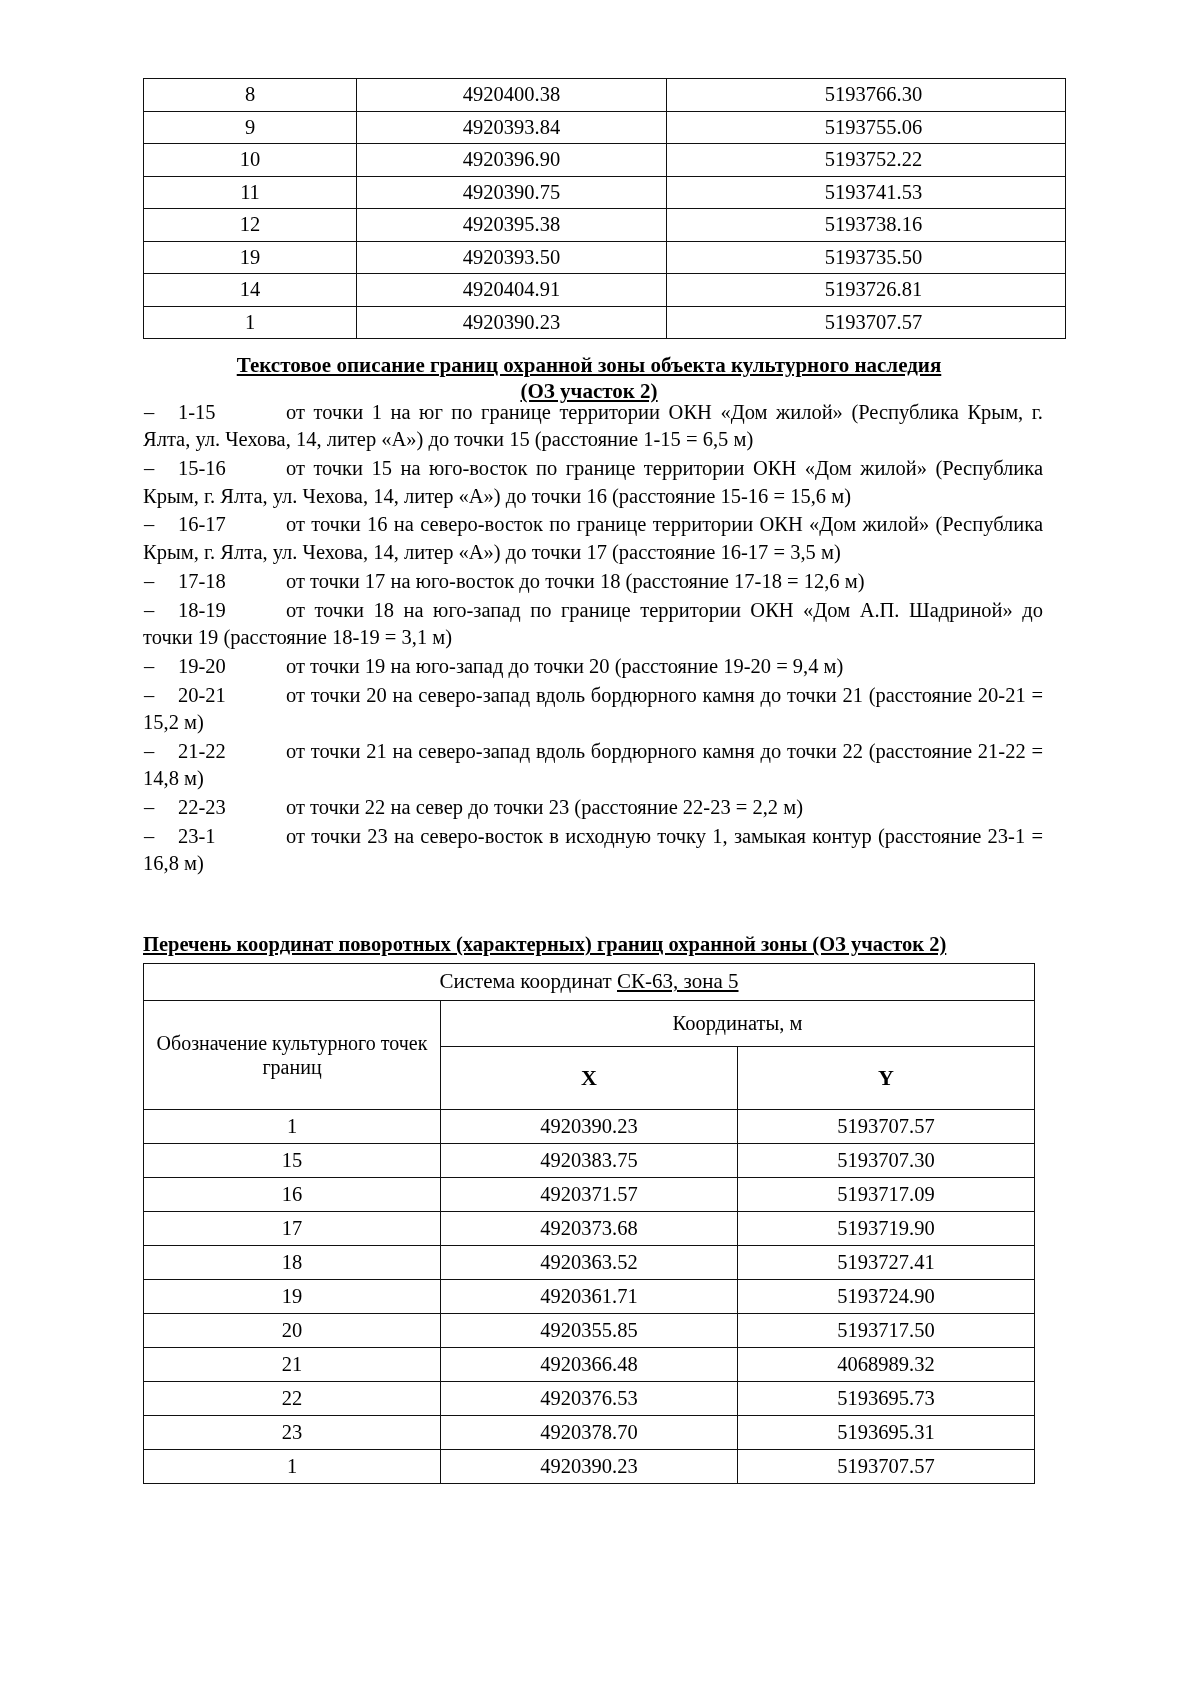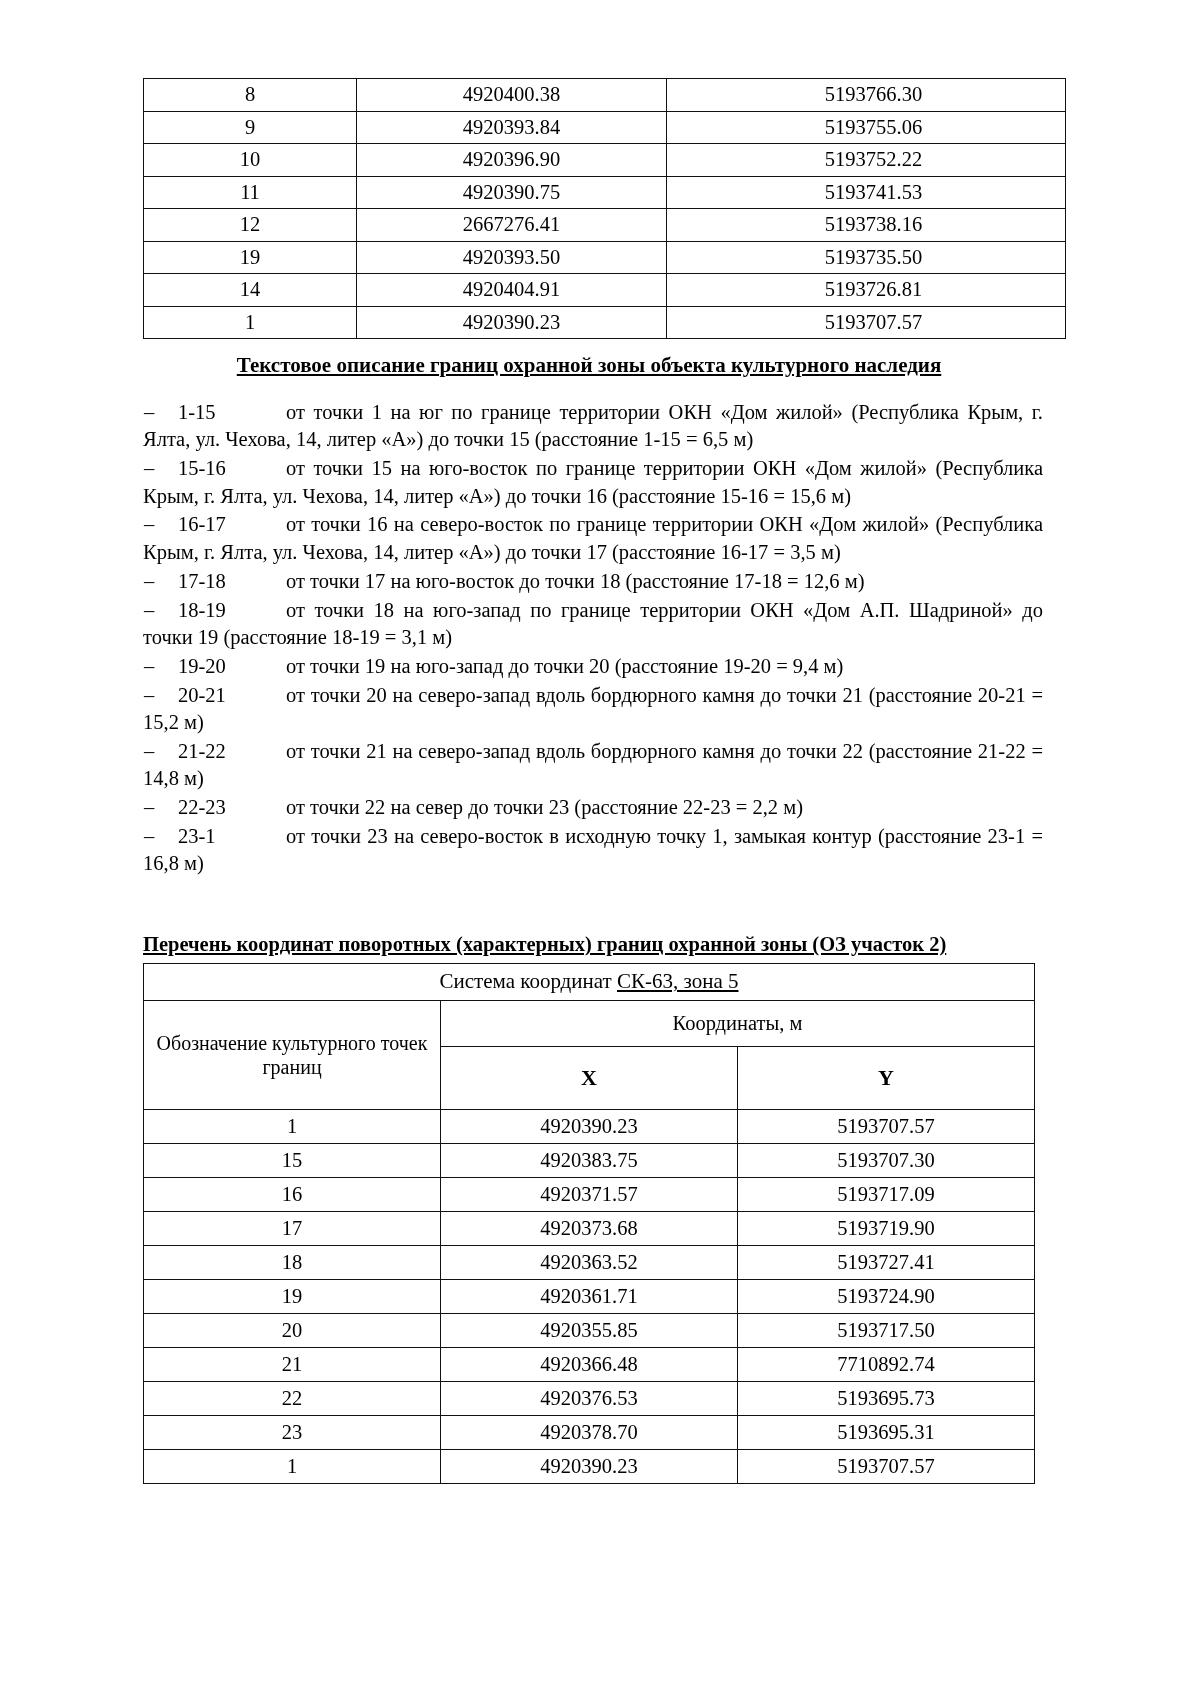--- a/index.html
+++ b/index.html
@@ -167,21 +167,21 @@
           <td class="c-x">4920396.90</td>
           <td class="c-y">5193752.22</td>
         </tr>
         <tr>
           <td class="c-num">11</td>
           <td class="c-x">4920390.75</td>
           <td class="c-y">5193741.53</td>
         </tr>
         <tr>
           <td class="c-num">12</td>
-          <td class="c-x">2667276.41</td>
+          <td class="c-x">4920395.38</td>
           <td class="c-y">5193738.16</td>
         </tr>
         <tr>
           <td class="c-num">19</td>
           <td class="c-x">4920393.50</td>
           <td class="c-y">5193735.50</td>
         </tr>
         <tr>
           <td class="c-num">14</td>
           <td class="c-x">4920404.91</td>
@@ -190,20 +190,21 @@
         <tr>
           <td class="c-num">1</td>
           <td class="c-x">4920390.23</td>
           <td class="c-y">5193707.57</td>
         </tr>
       </tbody>
   </table>
 
   <div class="section-heading" id="heading-1">
     <div><span class="u">Текстовое описание границ охранной зоны объекта культурного наследия</span></div>
+    <div><span class="u">(ОЗ участок 2)</span></div>
   </div>
 
   <div id="desc-list">
       <div class="desc-item hang" style="text-align: justify; text-align-last: left;"><span class="lead"><span class="desc-dash">–</span><span class="desc-seg">1-15</span></span><span>от точки 1 на юг по границе территории ОКН «Дом жилой» (Республика Крым, г. Ялта, ул. Чехова, 14, литер «А») до точки 15 (расстояние 1-15 = 6,5 м)</span></div>
       <div class="desc-item hang" style="text-align: justify; text-align-last: left;"><span class="lead"><span class="desc-dash">–</span><span class="desc-seg">15-16</span></span><span>от точки 15 на юго-восток по границе территории ОКН «Дом жилой» (Республика Крым, г. Ялта, ул. Чехова, 14, литер «А») до точки 16 (расстояние 15-16 = 15,6 м)</span></div>
       <div class="desc-item hang" style="text-align: justify; text-align-last: left;"><span class="lead"><span class="desc-dash">–</span><span class="desc-seg">16-17</span></span><span>от точки 16 на северо-восток по границе территории ОКН «Дом жилой» (Республика Крым, г. Ялта, ул. Чехова, 14, литер «А») до точки 17 (расстояние 16-17 = 3,5 м)</span></div>
       <div class="desc-item hang" style="text-align: justify; text-align-last: left;"><span class="lead"><span class="desc-dash">–</span><span class="desc-seg">17-18</span></span><span>от точки 17 на юго-восток до точки 18 (расстояние 17-18 = 12,6 м)</span></div>
       <div class="desc-item hang" style="text-align: justify; text-align-last: left;"><span class="lead"><span class="desc-dash">–</span><span class="desc-seg">18-19</span></span><span>от точки 18 на юго-запад по границе территории ОКН «Дом А.П. Шадриной» до точки 19 (расстояние 18-19 = 3,1 м)</span></div>
       <div class="desc-item hang" style="text-align: justify; text-align-last: left;"><span class="lead"><span class="desc-dash">–</span><span class="desc-seg">19-20</span></span><span>от точки 19 на юго-запад до точки 20 (расстояние 19-20 = 9,4 м)</span></div>
       <div class="desc-item hang" style="text-align: justify; text-align-last: left;"><span class="lead"><span class="desc-dash">–</span><span class="desc-seg">20-21</span></span><span>от точки 20 на северо-запад вдоль бордюрного камня до точки 21 (расстояние 20-21 = 15,2 м)</span></div>
@@ -262,21 +263,21 @@
           <td class="c-y">5193724.90</td>
         </tr>
         <tr>
           <td class="c-num">20</td>
           <td class="c-x">4920355.85</td>
           <td class="c-y">5193717.50</td>
         </tr>
         <tr>
           <td class="c-num">21</td>
           <td class="c-x">4920366.48</td>
-          <td class="c-y">7710892.74</td>
+          <td class="c-y">4068989.32</td>
         </tr>
         <tr>
           <td class="c-num">22</td>
           <td class="c-x">4920376.53</td>
           <td class="c-y">5193695.73</td>
         </tr>
         <tr>
           <td class="c-num">23</td>
           <td class="c-x">4920378.70</td>
           <td class="c-y">5193695.31</td>

